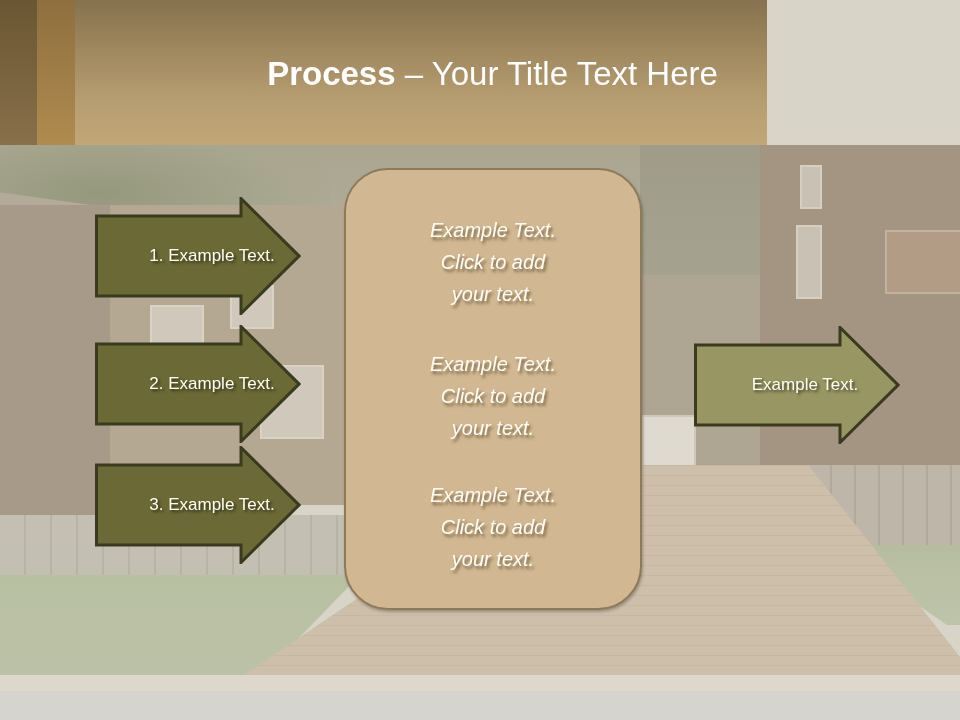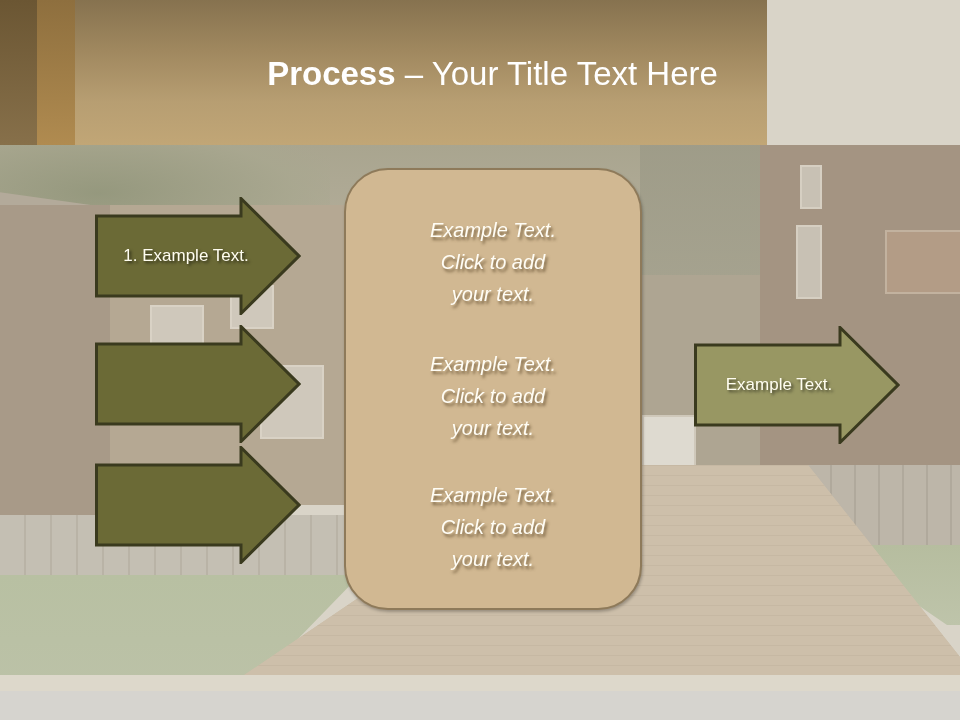--- a/index.html
+++ b/index.html
@@ -49,21 +49,21 @@
   .header .title { position:absolute; left:0; top:52px; width:985px; text-align:center;
     color:#ffffff; font-family:"Liberation Sans", sans-serif; font-size:33px; line-height:44px; }
   .header .title b { font-weight:bold; }
 
   
   .arrow { position:absolute; width:206px; height:118px; }
   .arrow svg { position:absolute; left:0; top:0; }
   .arrow .label { position:absolute; left:0; top:0; width:182px; height:118px;
     display:flex; align-items:center; justify-content:center;
     color:#fffdf0; font-family:"Liberation Sans", sans-serif; font-size:17px;
-    text-shadow: 2px 2px 3px rgba(0,0,0,.6); }
+    text-shadow: 2px 2px 3px rgba(0,0,0,.6); padding-left: 26px; }
   .arrow.right-arrow .label { width:170px; }
 
   
   .center-box { position:absolute; left:344px; top:168px; width:294px; height:438px;
     background:#d1b892; border:2px solid #8e7a5a; border-radius:44px;
     box-shadow: 1px 2px 3px rgba(0,0,0,.25); }
   .center-box .block { position:absolute; left:0; width:294px; text-align:center;
     color:#fffdf5; font-family:"Liberation Sans", sans-serif; font-style:italic;
     font-size:20px; line-height:32px;
     text-shadow: 2px 3px 3px rgba(90,70,40,.75); }
@@ -111,26 +111,28 @@
   <svg width="206" height="118" viewBox="0 0 206 118">
     <polygon points="1.5,19 146,19 146,1.5 204,59 146,116.5 146,99 1.5,99" fill="#6b6a36" stroke="#3a3a1e" stroke-width="3" stroke-linejoin="miter"></polygon>
   </svg>
   <div class="label">1. Example Text.</div>
 </div>
 
 <div class="arrow" style="left:95px; top:325px;">
   <svg width="206" height="118" viewBox="0 0 206 118">
     <polygon points="1.5,19 146,19 146,1.5 204,59 146,116.5 146,99 1.5,99" fill="#6b6a36" stroke="#3a3a1e" stroke-width="3" stroke-linejoin="miter"></polygon>
   </svg>
+  <div class="label">2. Example Text.</div>
 </div>
 
 <div class="arrow" style="left:95px; top:446px;">
   <svg width="206" height="118" viewBox="0 0 206 118">
     <polygon points="1.5,19 146,19 146,1.5 204,59 146,116.5 146,99 1.5,99" fill="#6b6a36" stroke="#3a3a1e" stroke-width="3" stroke-linejoin="miter"></polygon>
   </svg>
+  <div class="label">3. Example Text.</div>
 </div>
 
 <div class="center-box">
   <div class="block" style="top:44px;">
     <span>Example Text.</span>
     <span>Click  to add</span>
     <span>your text.</span>
   </div>
   <div class="block" style="top:178px;">
     <span>Example Text.</span>

